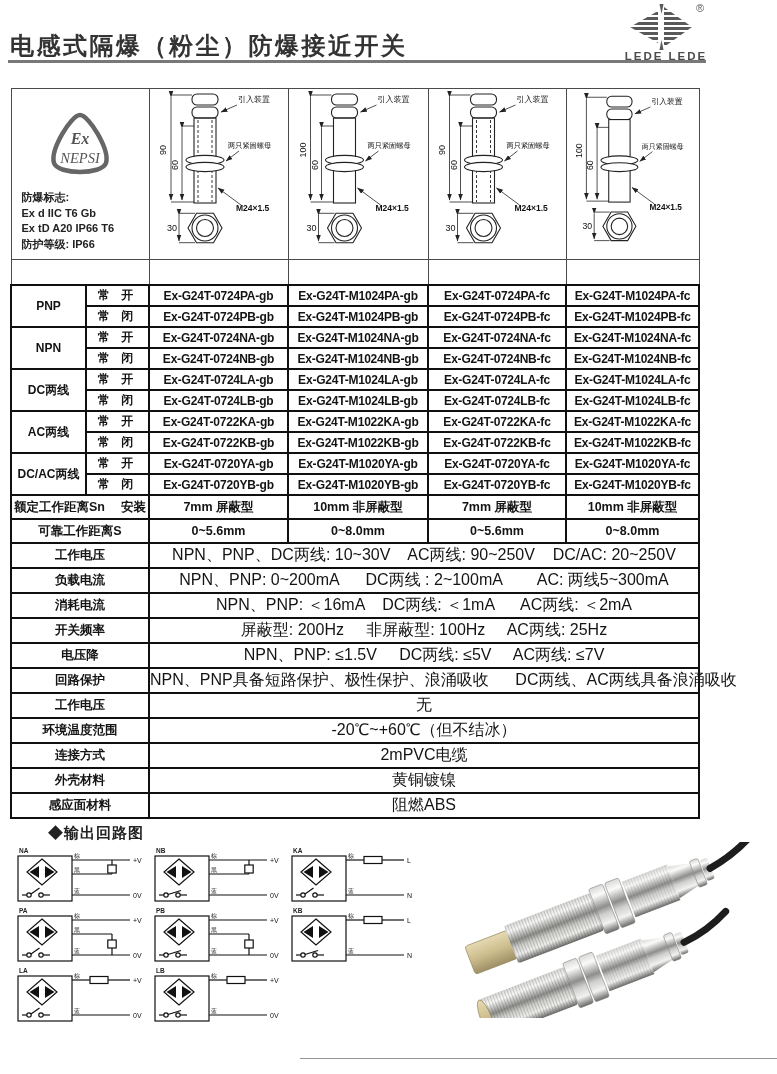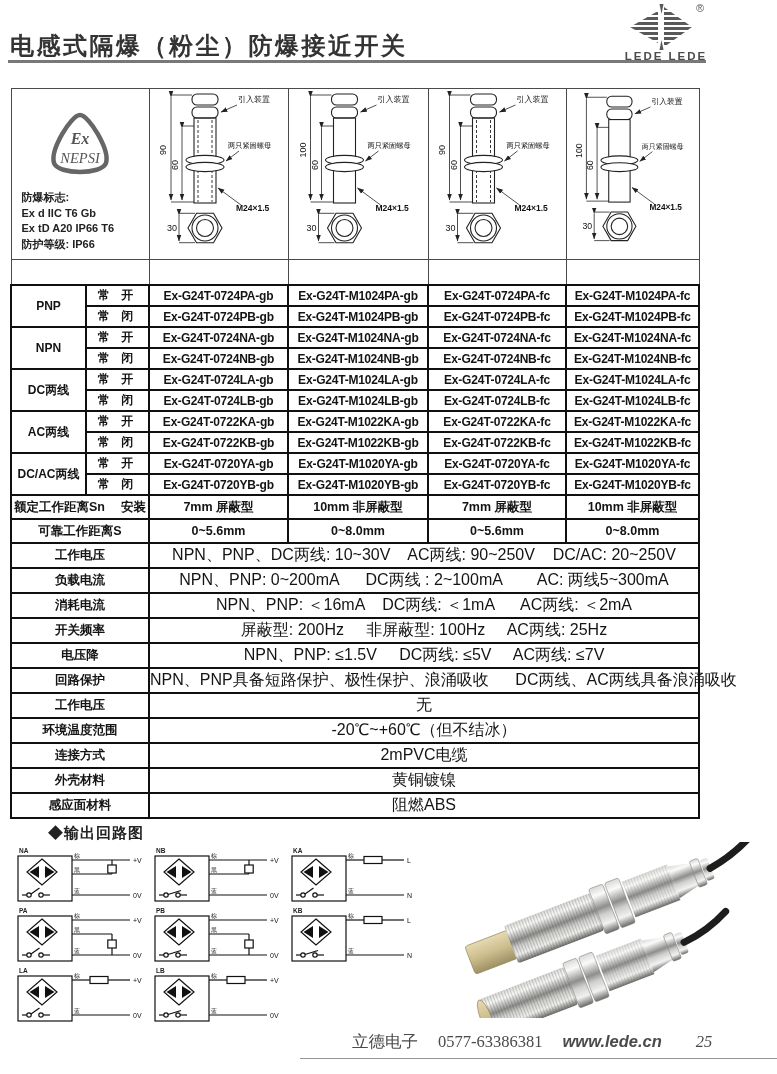--- a/index.html
+++ b/index.html
@@ -613,20 +613,14 @@
       <rect x="109" y="-4" width="15" height="48" rx="2" fill="url(#met)" stroke="#777" stroke-width="0.5"></rect>
       <rect x="126" y="1" width="48" height="38" fill="url(#met)"></rect>
       <rect x="126" y="1" width="48" height="38" fill="url(#thr)" opacity="0.5"></rect>
       <polygon points="174,3 196,8 196,32 174,37" fill="url(#met)"></polygon>
       <rect x="196" y="6" width="9" height="28" rx="2" fill="url(#met)" stroke="#777" stroke-width="0.5"></rect>
       <rect x="206" y="9" width="8" height="22" rx="2" fill="url(#met)"></rect>
       <path d="M213,20 q26,-2 50,-14" stroke="#1d1d1d" stroke-width="7" fill="none" stroke-linecap="round"></path>
     </g>
   </svg></div>
 
-  <div class="footer">
-    <span>立德电子</span>
-    <span>0577-63386381</span>
-    <span class="site">www.lede.cn</span>
-    <span class="pageno">25</span>
-  </div>
   <div class="footer-rule"></div>
 </div>
 
 </body></html>

